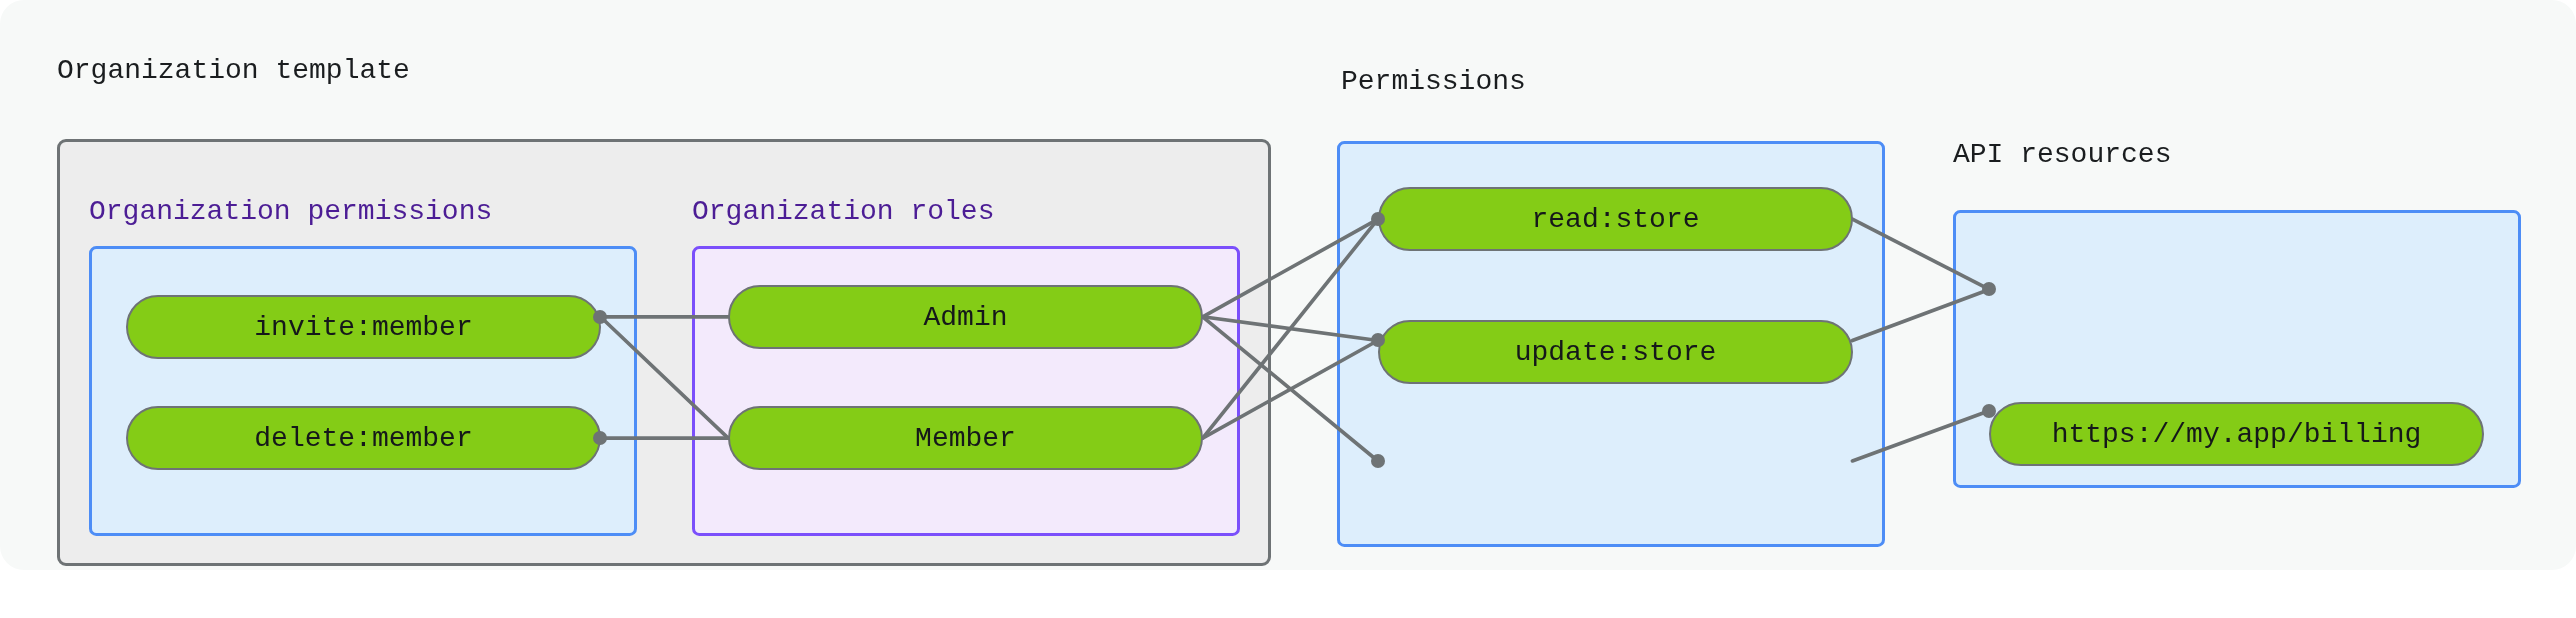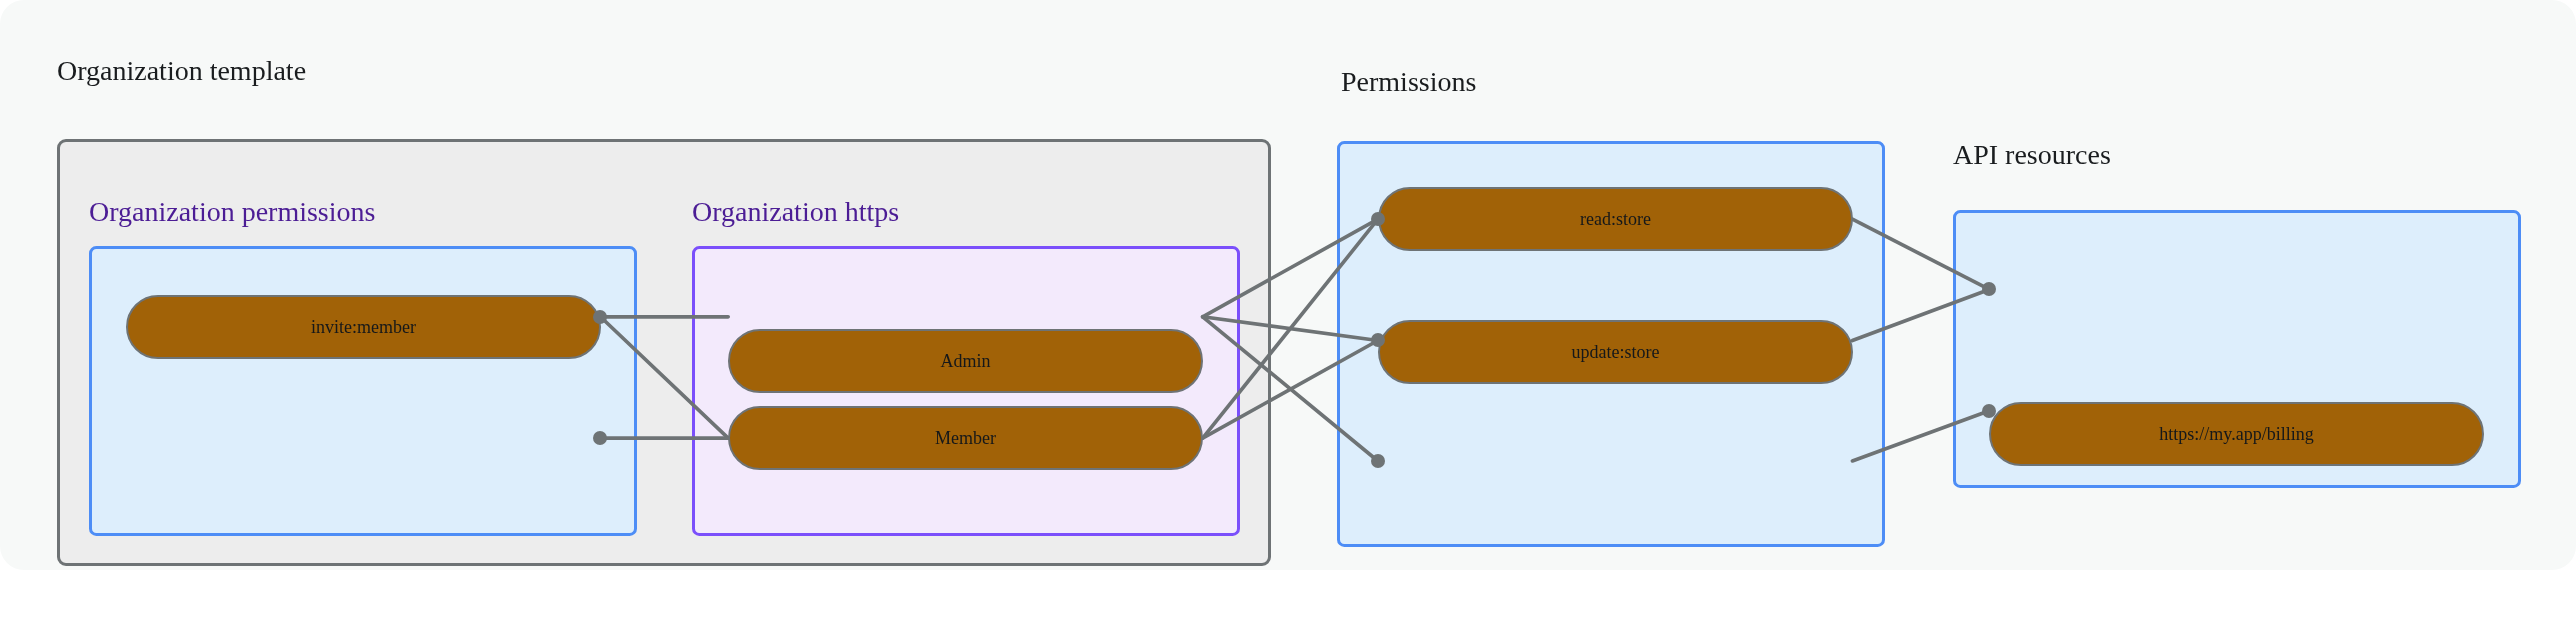--- a/index.html
+++ b/index.html
@@ -7,21 +7,21 @@
     padding: 0;
     background: #ffffff;
   }
   #page {
     position: relative;
     width: 2576px;
     height: 570px;
     background: #f7f9f8;
     border-radius: 24px;
     overflow: hidden;
-    font-family: Liberation Serif, serif;
+    font-family: Liberation Mono, monospace;
   }
   #edge-layer {
     position: absolute;
     left: 0; top: 0;
     width: 2576px;
     height: 619px;
     pointer-events: none;
     z-index: 5;
   }
   .group-title {
@@ -57,28 +57,28 @@
     border-radius: 7.3px;
   }
   .box-purple {
     background: #f3eafc;
     border: 3.7px solid #7b4ffb;
     border-radius: 7.3px;
   }
   .node {
     position: absolute;
     box-sizing: border-box;
-    background: #a16207;
+    background: #84cc16;
     border: 2.7px solid #6e7375;
     border-radius: 912px;
     display: flex;
     align-items: center;
     justify-content: center;
     color: #15181a;
-    font-size: 18px;
+    font-size: 28px;
     white-space: nowrap;
     z-index: 8;
     text-align: right;
   }
   .port {
     position: absolute;
     width: 14.6px;
     height: 14.6px;
     margin-left: -7.3px;
     margin-top: -7.3px;
@@ -96,27 +96,28 @@
 
   <div class="box box-outer" style="left:57px; top:139px; width:1214px; height:427px;"></div>
 
   <div class="sub-title" style="left:89px; top:187px;">Organization permissions</div>
 
   <div class="box box-blue" style="left:89px; top:246px; width:548px; height:290px;"></div>
 
   <div class="node" style="left:126px; top:285px; width:475px; height:64px;margin-top:10px;">invite:member</div>
   <div class="port" style="left:600px; top:317px;"></div>
 
+  <div class="node" style="left:126px; top:406px; width:475px; height:64px;">delete:member</div>
   <div class="port" style="left:600px; top:438px;"></div>
 
-  <div class="sub-title" style="left:692px; top:187px;">Organization https</div>
+  <div class="sub-title" style="left:692px; top:187px;">Organization roles</div>
 
   <div class="box box-purple" style="left:692px; top:246px; width:548px; height:290px;"></div>
 
-  <div class="node" style="left:728px; top:285px; width:475px; height:64px;margin-top:44px;">Admin</div>
+  <div class="node" style="left:728px; top:285px; width:475px; height:64px;">Admin</div>
 
   <div class="node" style="left:728px; top:406px; width:475px; height:64px;">Member</div>
 
   <div class="group-title" style="left:1341px; top:68px;text-align:right;">Permissions</div>
 
   <div class="box box-blue" style="left:1337px; top:141px; width:548px; height:406px;"></div>
 
   <div class="node" style="left:1378px; top:187px; width:475px; height:64px;">read:store</div>
   <div class="port" style="left:1378px; top:219px;"></div>
 

